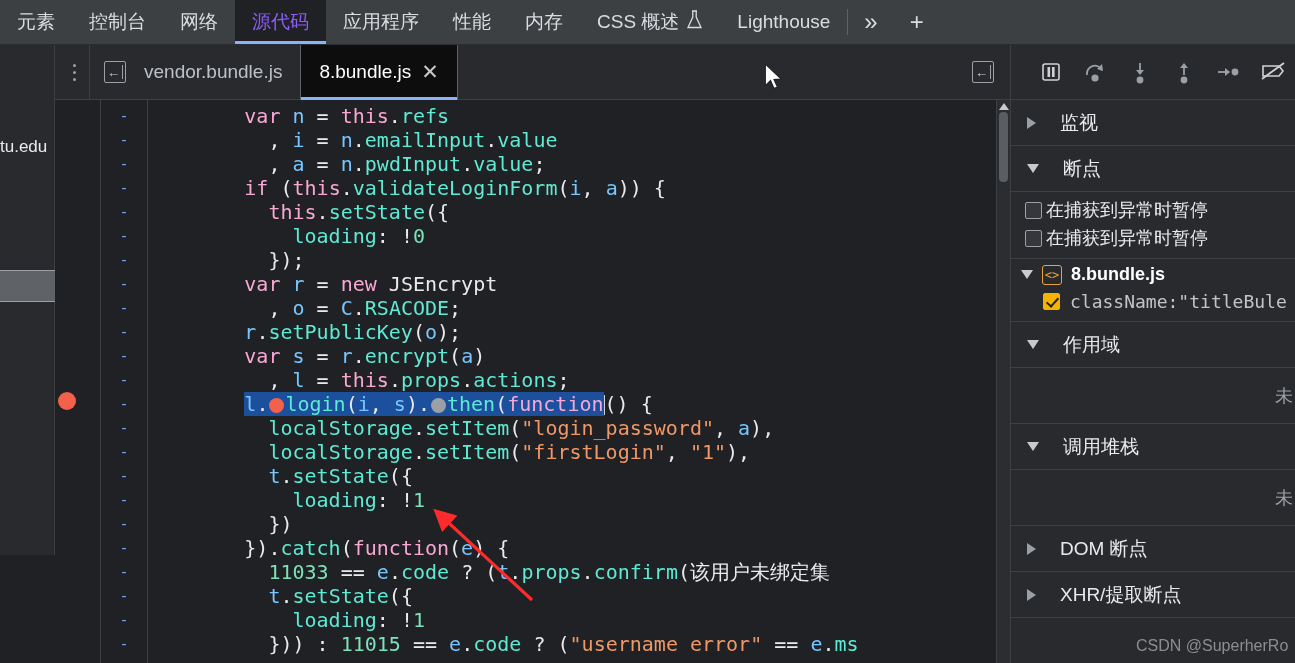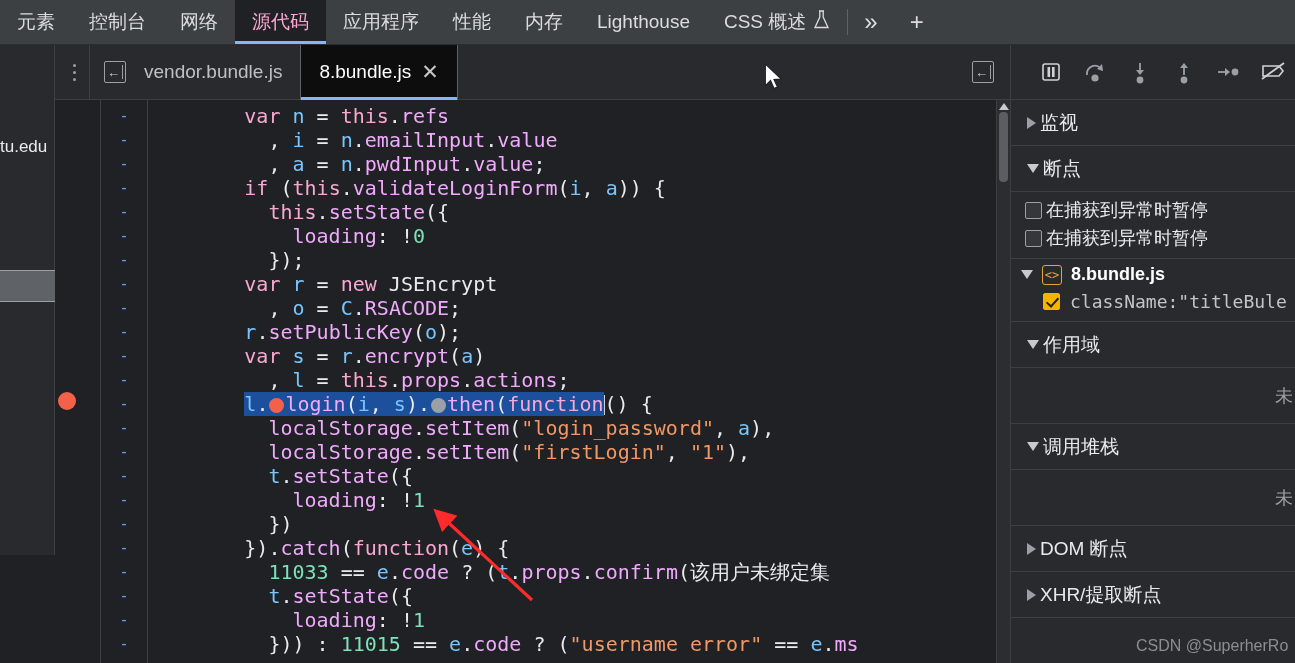--- a/index.html
+++ b/index.html
@@ -16,21 +16,21 @@
     position:absolute; left:0; top:0; width:1295px; height:45px;
     background:#3c4043;
     display:flex; align-items:stretch;
     border-bottom:1px solid #2b2d30;
   }
   .ttab {
     display:flex; align-items:center; justify-content:center;
     padding:0 17px; font-size:19px; color:#dadce0;
     position:relative; white-space:nowrap; cursor:default;
   }
-  .ttab.active { background:#202124; color:#f9a8d4; }
+  .ttab.active { background:#202124; color:#8b5cf6; }
   .ttab.active::after {
     content:""; position:absolute; left:0; right:0; bottom:0; height:3px;
     background:#8ab4f8;
   }
   .ttab .flask { margin-left:7px; display:inline-block; }
   .ttab-sep { width:1px; background:#5f6368; margin:9px 0; }
   .ttab.icon { font-size:24px; color:#dadce0; padding:0 16px; }
 
   
   .leftstrip {
@@ -108,21 +108,21 @@
   .code {
     position:absolute; left:93px; top:0; width:810px; height:563px;
     padding-top:4px;
     font-family:"DejaVu Sans Mono", monospace;
     font-size:20px; line-height:24px; white-space:pre;
     color:#e8eaed;
   }
   .code .row { height:24px; position:relative; }
   .kw   { color:#f9a8d4; }
   .var  { color:#78c6ff; }
-  .prop { color:#f0abfc; }
+  .prop { color:#5eead4; }
   .str  { color:#f29766; }
   .num  { color:#7ee2b8; }
   .pln  { color:#e8eaed; }
   .sel  { background:#1c4f9c; }
   .inline-bp {
     display:inline-block; width:15px; height:15px; border-radius:50%;
     background:#f4614b; vertical-align:-2px; margin:0 1px;
   }
   .inline-bp.gray { background:#9aa0a6; }
   .caret {
@@ -155,21 +155,21 @@
   .rightbar {
     position:absolute; left:1010px; top:45px; width:285px; height:618px;
     background:#292a2d; border-left:1px solid #3c4043;
   }
   .dbg-toolbar {
     height:55px; display:flex; align-items:center; gap:0;
     border-bottom:1px solid #3c4043; padding-left:18px;
   }
   .dbg-btn { width:50px; display:flex; align-items:center; justify-content:center; }
   .sec-head {
-    display:flex; align-items:center; gap:4px;
+    display:flex; align-items:center; gap:24px;
     height:46px; padding-left:16px;
     font-size:19px; color:#e8eaed;
     border-bottom:1px solid #3c4043;
   }
   .tri { width:0;height:0; }
   .tri.right { border-top:6px solid transparent; border-bottom:6px solid transparent; border-left:9px solid #9aa0a6; }
   .tri.down  { border-left:6px solid transparent; border-right:6px solid transparent; border-top:9px solid #c8cbce; }
   .bp-body { border-bottom:1px solid #3c4043; padding:4px 0 6px 0; }
   .ckrow { display:flex; align-items:center; gap:4px; padding:2px 0 2px 14px; font-size:18px; color:#e8eaed; }
   .ckbox { width:17px;height:17px;border:1px solid #9aa0a6;border-radius:2px;background:#35373a; flex:none;}
@@ -222,30 +222,30 @@
     <div class="ttab">
         <span>应用程序</span>
       </div>
     <div class="ttab">
         <span>性能</span>
       </div>
     <div class="ttab">
         <span>内存</span>
       </div>
     <div class="ttab">
-        <span>Lighthouse</span>
-      </div>
-    <div class="ttab">
       <span>CSS 概述</span>
       <span class="flask">
         <svg width="17" height="20" viewBox="0 0 17 20">
             <path d="M6 1h5M6.8 1.5v5.5L2 17.5h13L10.2 7V1.5" fill="none" stroke="#dadce0" stroke-width="1.3"></path>
           </svg>
       </span>
     </div>
+    <div class="ttab">
+        <span>Lighthouse</span>
+      </div>
     <div class="ttab-sep"></div>
     <div class="ttab icon">»</div>
     <div class="ttab icon">+</div>
   </div>
 
   <div class="leftstrip">
     <div class="edu">tu.edu</div>
     <div class="selrow"></div>
     <div class="bp-dot"></div>
   </div>

